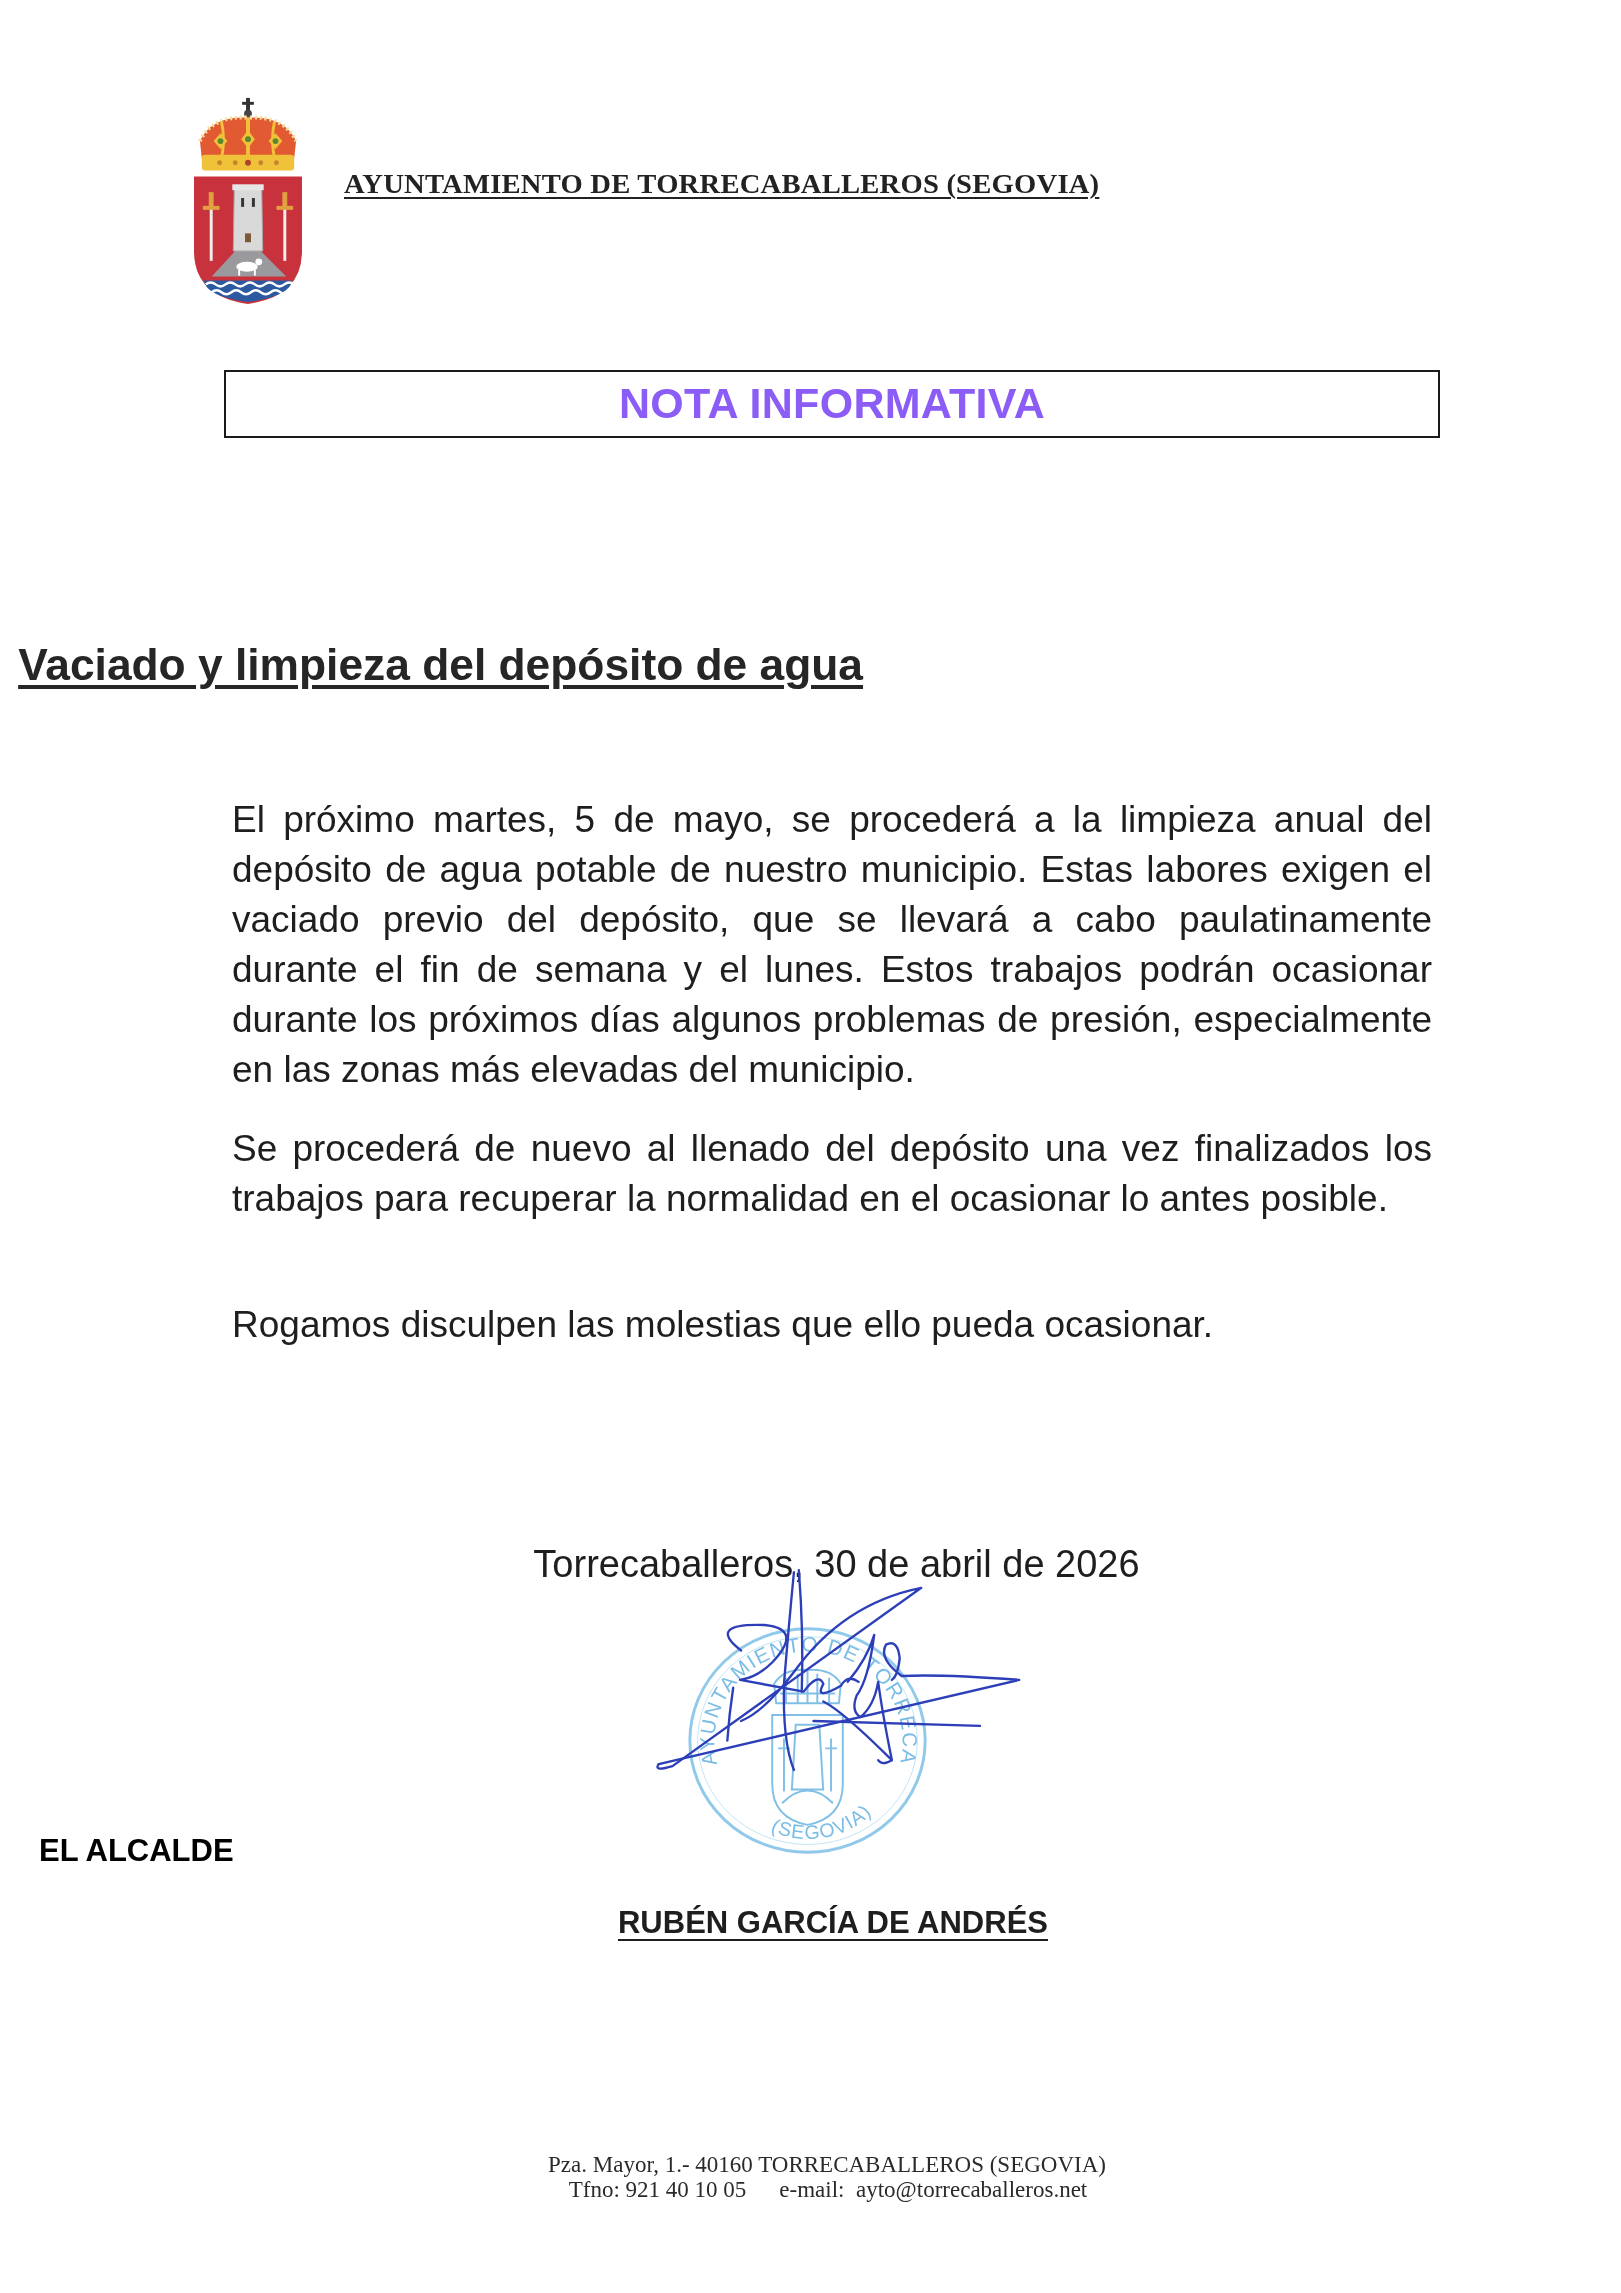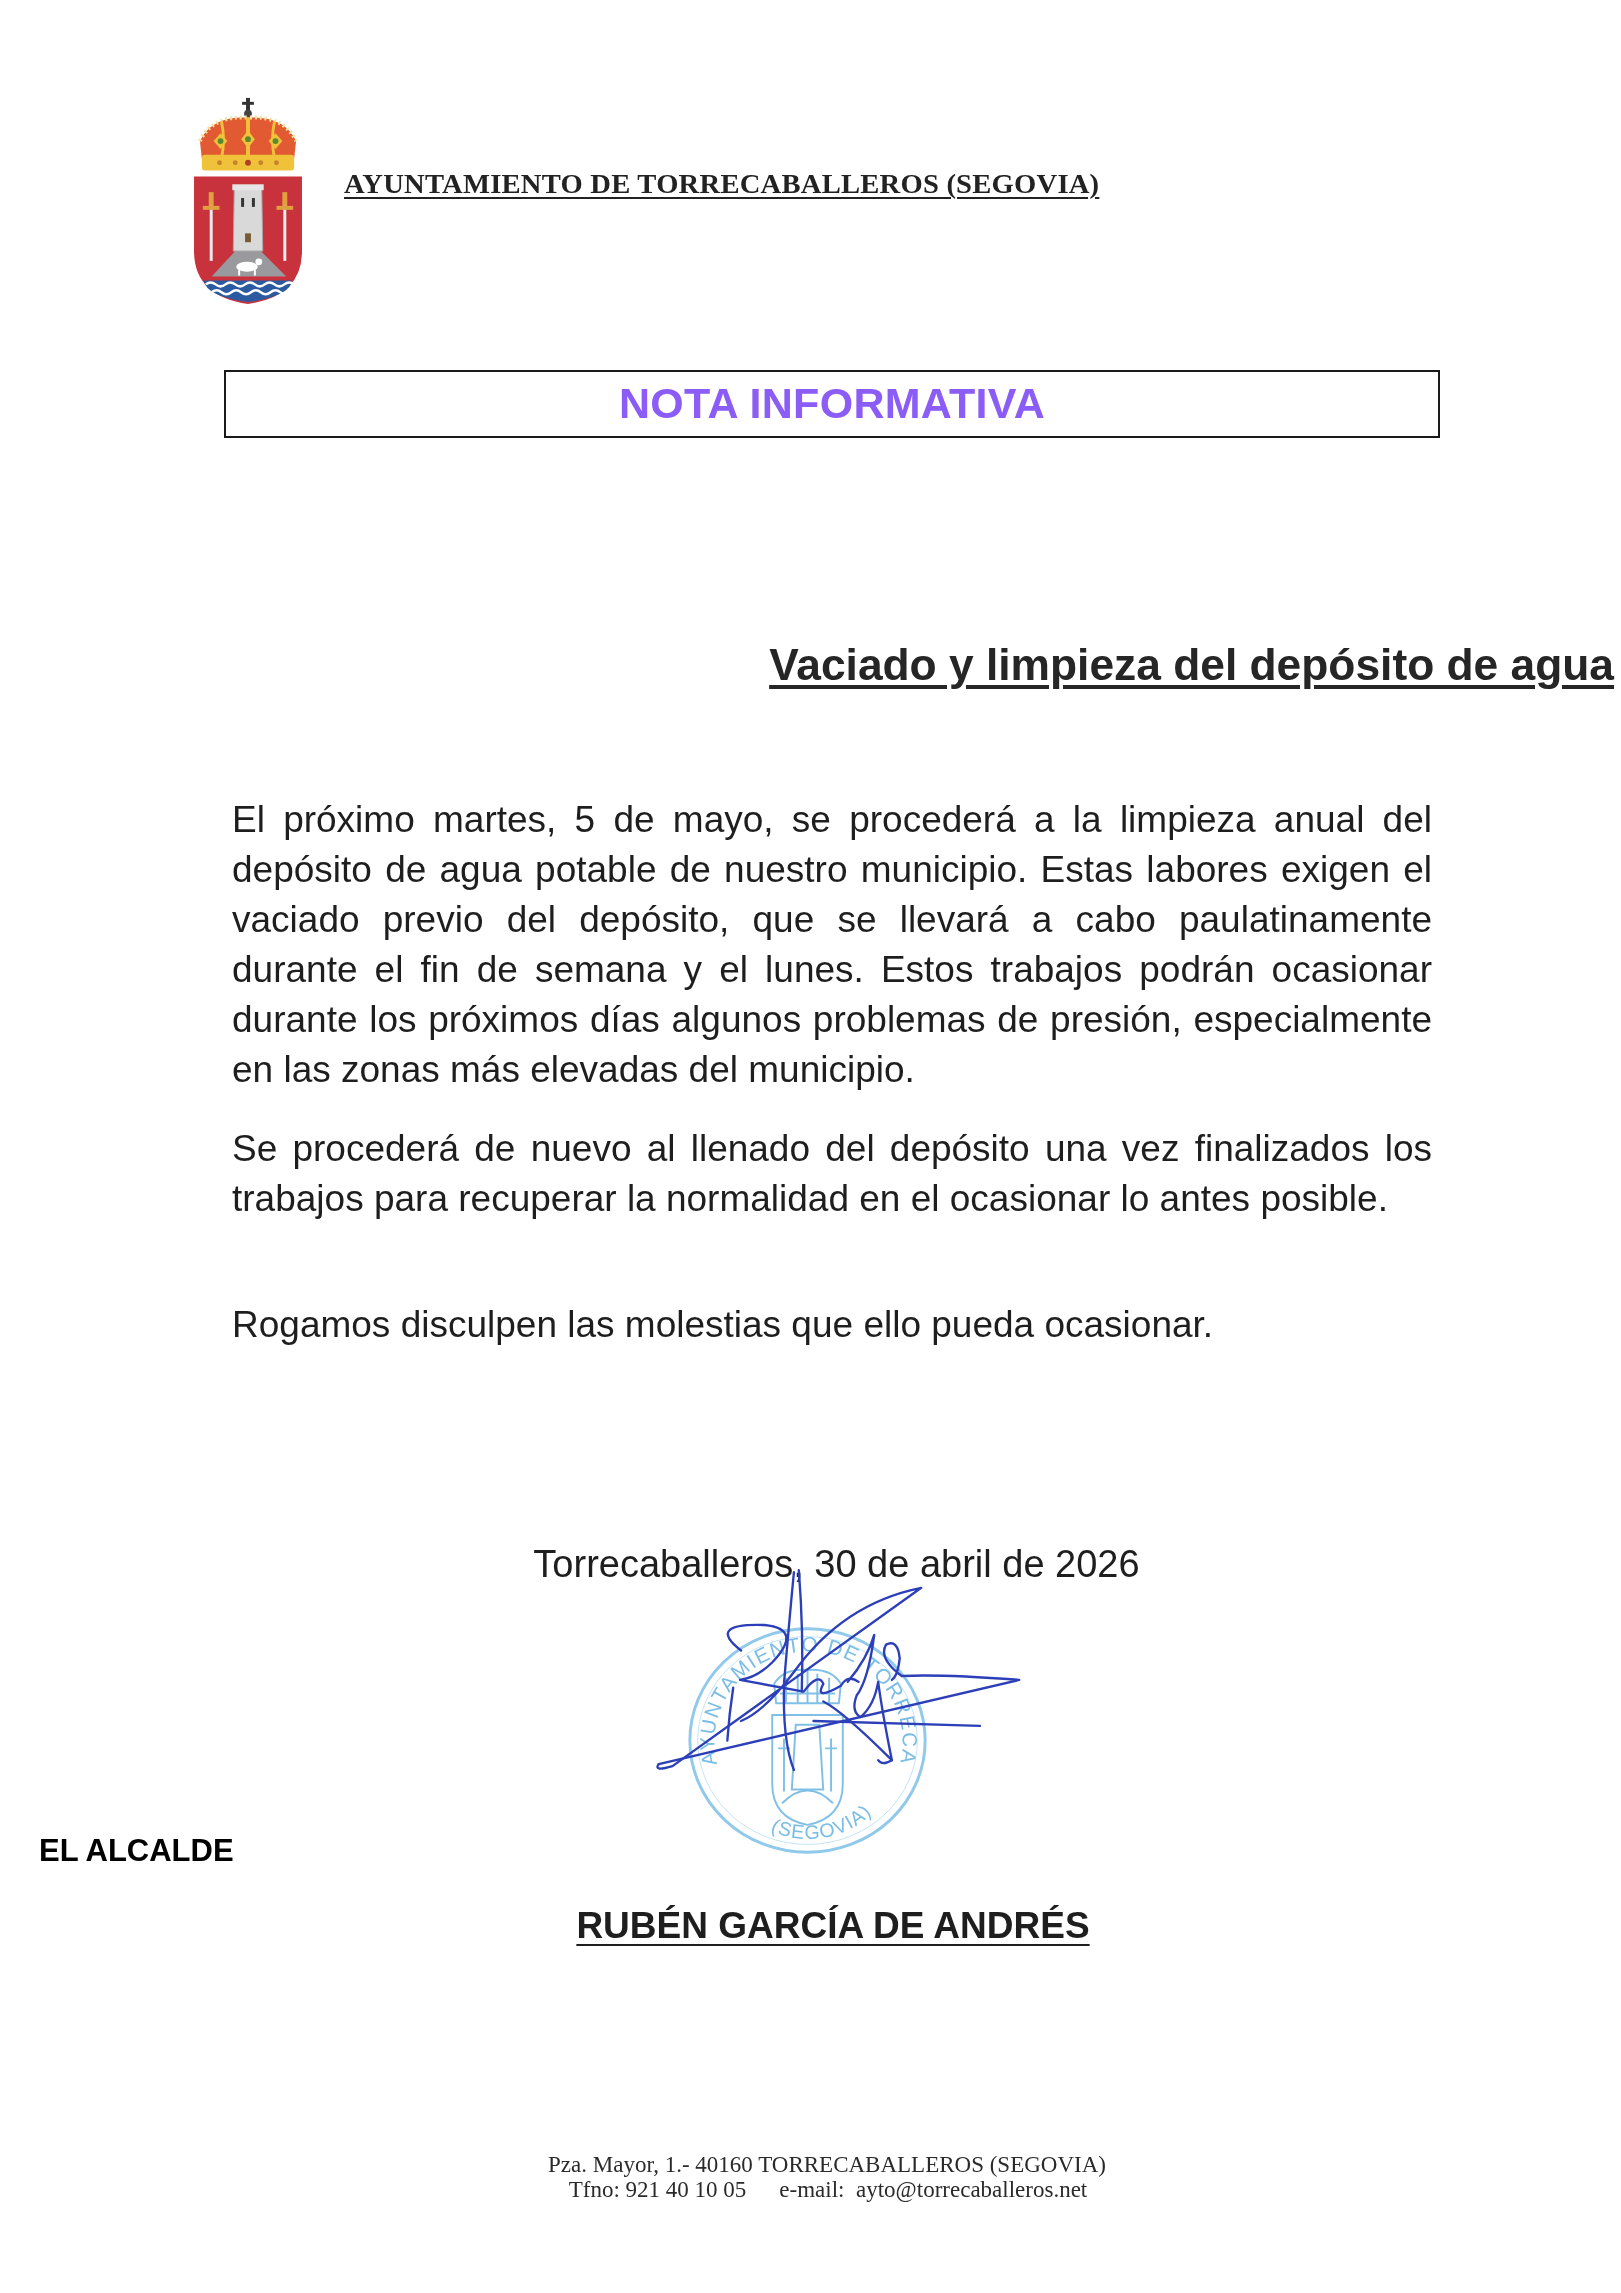--- a/index.html
+++ b/index.html
@@ -49,21 +49,21 @@
       font-weight: bold;
       line-height: 66px;
       color: #8b5cf6;
       letter-spacing: 0.3px;
       white-space: nowrap;
     }
 
     
     #subtitle {
       left: 0; width: 1621px; top: 639px;
-      text-align: right;
+      text-align: left;
       font-size: 45px;
       font-weight: bold;
       color: #262626;
       white-space: nowrap;
     }
     #subtitle span {
       text-decoration: underline;
       text-decoration-thickness: 3.9px;
       text-underline-offset: 4.9px;
       display: inline-block;
@@ -105,21 +105,21 @@
       text-align: left;
       font-size: 31px;
       font-weight: bold;
       color: #000000;
       white-space: nowrap;
     }
     #mayor-title span { display: inline-block; margin-left: 39px; }
     #mayor-name {
       left: 0; width: 1621px; top: 1905px;
       text-align: center;
-      font-size: 37px;
+      font-size: 31px;
       font-weight: bold;
       color: #1e1e1e;
       white-space: nowrap;
     }
     #mayor-name span {
       display: inline-block;
       margin-left: 45px;
       text-decoration: underline;
       text-decoration-thickness: 2px;
       text-underline-offset: 5.9px;

